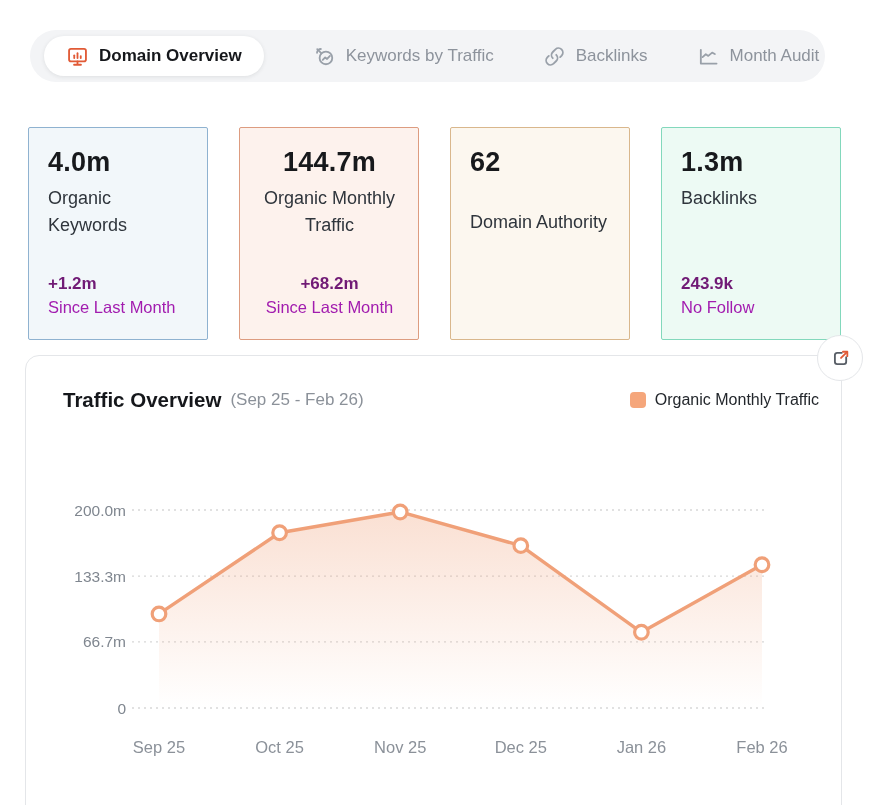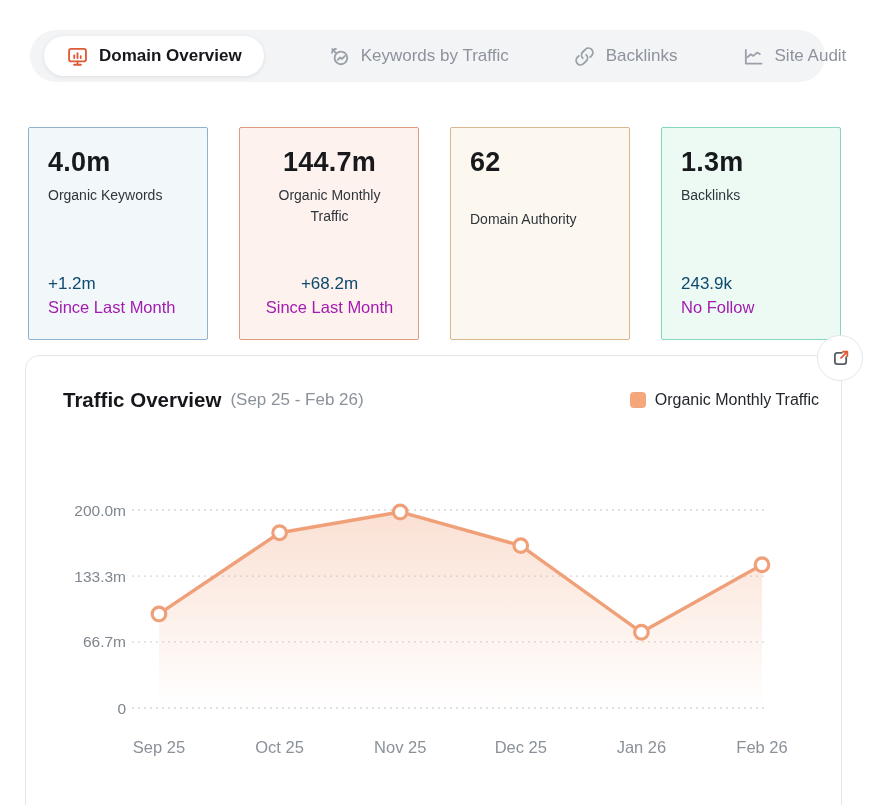--- a/index.html
+++ b/index.html
@@ -6,21 +6,21 @@
   html,body { background:#fff; }
   body {
     position:relative; width:873px; height:805px; overflow:hidden;
     font-family:"Liberation Sans", sans-serif; color:#17191c;
   }
 
   
   .tabbar {
     position:absolute; left:30px; top:30px; width:795px; height:52px;
     background:#f3f4f6; border-radius:26px;
-    display:flex; align-items:center; padding:0 6px; gap:64px;
+    display:flex; align-items:center; padding:0 6px; gap:49px;
   }
   .tab {
     display:flex; align-items:center; gap:10px; cursor:pointer;
     color:#8d939c; font-size:17px; white-space:nowrap; border:none; background:none;
     font-family:"Liberation Sans", sans-serif;
   }
   .tab .ticon { display:flex; align-items:center; }
   .tab.active {
     background:#fff; border-radius:20px; height:40px; padding:0 22px;
     margin-left:8px; font-weight:700; color:#15171b;
@@ -32,23 +32,23 @@
   
   .cards {
     position:absolute; left:28px; top:127px; width:814px; height:193px;
     display:flex; gap:31px;
   }
   .card {
     width:180px; height:213px; border:1px solid; border-radius:2px;
     padding:19px 18px 22px 19px; display:flex; flex-direction:column;
   }
   .card .num { font-size:27px; font-weight:700; color:#17191c; letter-spacing:.2px; }
-  .card .lbl { margin-top:7px; font-size:14px; line-height:1.5; color:#2f353c; }
+  .card .lbl { margin-top:7px; font-size:18px; line-height:1.5; color:#2f353c; }
   .card .delta-wrap { margin-top:auto; }
-  .card .delta { font-size:17px; font-weight:400; color:#0c4a6e; }
+  .card .delta { font-size:17px; font-weight:700; color:#701a75; }
   .card .caption { margin-top:4px; font-size:16.5px; color:#a21caf; }
 
   
   .panel {
     position:absolute; left:25px; top:355px; width:817px; height:470px;
     background:#fff; border:1px solid #e4e6e9; border-radius:14px;
   }
   .expand-btn {
     position:absolute; right:-22px; top:-21px; width:46px; height:46px;
     background:#fff; border:1px solid #e4e6e9; border-radius:50%;
@@ -106,21 +106,21 @@
     <span>Backlinks</span>
   </button>
 
   <button class="tab">
     <span class="ticon">
       <svg width="23" height="23" viewBox="0 0 24 24" fill="none" stroke="currentColor" stroke-width="1.9" stroke-linecap="round" stroke-linejoin="round">
         <path d="M4 5 V19.4 H20.4"></path>
         <path d="M5.8 12.6 l3.4 -3 l2.6 1.8 l4 -3.4 l2.8 1.4"></path>
       </svg>
     </span>
-    <span>Site Audit</span>
+    <span>Month Audit</span>
   </button>
 </nav>
 
 <section class="cards">
   <div class="card" style="background: rgb(242, 247, 250); border-color: rgb(143, 178, 208);">
     <div class="num">4.0m</div>
     <div class="lbl">Organic Keywords</div>
     <div class="delta-wrap">
       <div class="delta">+1.2m</div>
       <div class="caption">Since Last Month</div>

